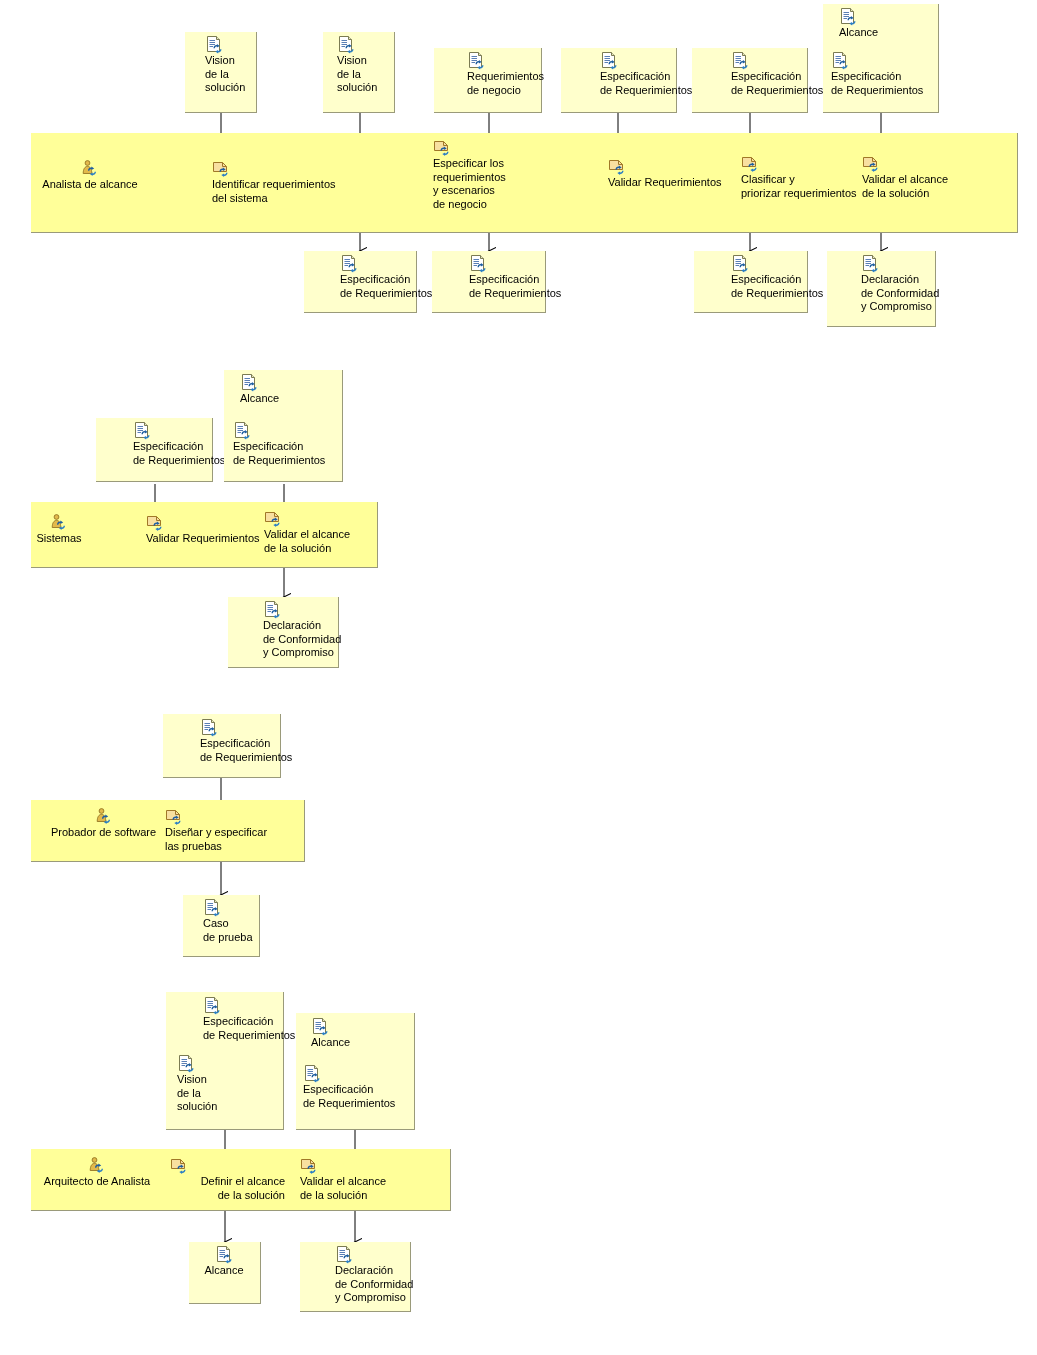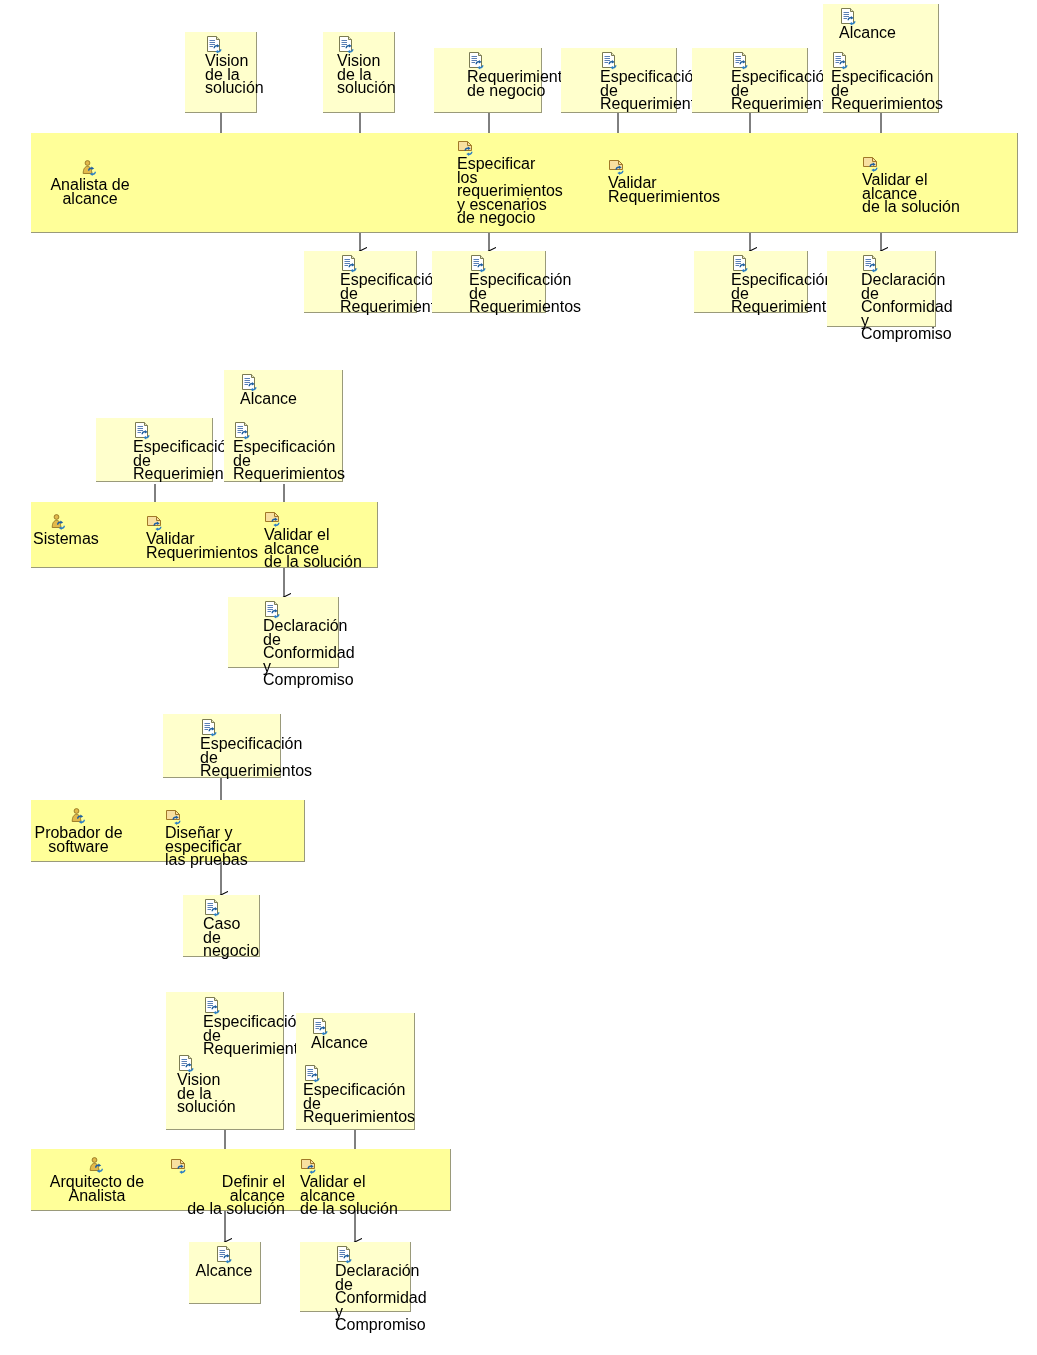--- a/index.html
+++ b/index.html
@@ -32,21 +32,21 @@
     border-right: 1px solid #9a9a7a;
     border-bottom: 1px solid #9a9a7a;
     box-sizing: border-box;
   }
   
   .node {
     position: absolute;
     text-align: left;
   }
   .node .lbl {
-    font-size: 16px;
+    font-size: 11px;
     line-height: 13.5px;
     color: #000000;
     white-space: pre-line;
     letter-spacing: 0px;
   }
   .node .ico {
     display: block;
     width: 18px;
     height: 17px;
     margin-bottom: 1px;
@@ -201,39 +201,53 @@
 
   <div class="band" style="left:31px;top:133px;width:987px;height:100px;"></div>
 
   <div class="node center" style="left:40px;top:160px;width:100px;">
     <svg class="ico" viewBox="0 0 16 17">
         <use href="#g-role"></use>
       </svg>
     <div class="lbl">Analista de alcance</div>
   </div>
 
-
-
-  <div class="node" style="left:457px;top:139px;width:100px;">
+  <div class="node" style="left:212px;top:160px;width:125px;">
+    <svg class="ico" viewBox="0 0 16 17">
+        <use href="#g-task"></use>
+      </svg>
+    <div class="lbl">Identificar requerimientos
+del sistema</div>
+  </div>
+
+
+  <div class="node" style="left:433px;top:139px;width:100px;">
     <svg class="ico" viewBox="0 0 16 17">
         <use href="#g-task"></use>
       </svg>
     <div class="lbl">Especificar los
 requerimientos
 y escenarios
 de negocio</div>
   </div>
 
   <div class="node" style="left:608px;top:158px;width:130px;">
     <svg class="ico" viewBox="0 0 16 17">
         <use href="#g-task"></use>
       </svg>
     <div class="lbl">Validar Requerimientos</div>
   </div>
 
+  <div class="node" style="left:741px;top:155px;width:130px;">
+    <svg class="ico" viewBox="0 0 16 17">
+        <use href="#g-task"></use>
+      </svg>
+    <div class="lbl">Clasificar y
+priorizar requerimientos</div>
+  </div>
 
   <div class="node" style="left:862px;top:155px;width:110px;">
     <svg class="ico" viewBox="0 0 16 17">
         <use href="#g-task"></use>
       </svg>
     <div class="lbl">Validar el alcance
 de la solución</div>
   </div>
 
   <div class="artifact" style="left:304px;top:251px;width:113px;height:62px;"></div>
@@ -335,42 +349,42 @@
   <div class="node" style="left:200px;top:719px;width:110px;">
     <svg class="ico" viewBox="0 0 16 17">
         <use href="#g-doc"></use>
       </svg>
     <div class="lbl">Especificación
 de Requerimientos</div>
   </div>
 
   <div class="band" style="left:31px;top:800px;width:274px;height:62px;"></div>
 
-  <div class="node center" style="left:16px;top:808px;width:125px;">
+  <div class="node center" style="left:41px;top:808px;width:125px;">
     <svg class="ico" viewBox="0 0 16 17">
         <use href="#g-role"></use>
       </svg>
     <div class="lbl">Probador de software</div>
   </div>
 
   <div class="node" style="left:165px;top:808px;width:120px;">
     <svg class="ico" viewBox="0 0 16 17">
         <use href="#g-task"></use>
       </svg>
     <div class="lbl">Diseñar y especificar
 las pruebas</div>
   </div>
 
   <div class="artifact" style="left:183px;top:895px;width:77px;height:62px;"></div>
   <div class="node" style="left:203px;top:899px;width:70px;">
     <svg class="ico" viewBox="0 0 16 17">
         <use href="#g-doc"></use>
       </svg>
     <div class="lbl">Caso
-de negocio</div>
+de prueba</div>
   </div>
 
   <div class="artifact" style="left:166px;top:992px;width:118px;height:138px;"></div>
   <div class="node" style="left:203px;top:997px;width:110px;">
     <svg class="ico" viewBox="0 0 16 17">
         <use href="#g-doc"></use>
       </svg>
     <div class="lbl">Especificación
 de Requerimientos</div>
   </div>

